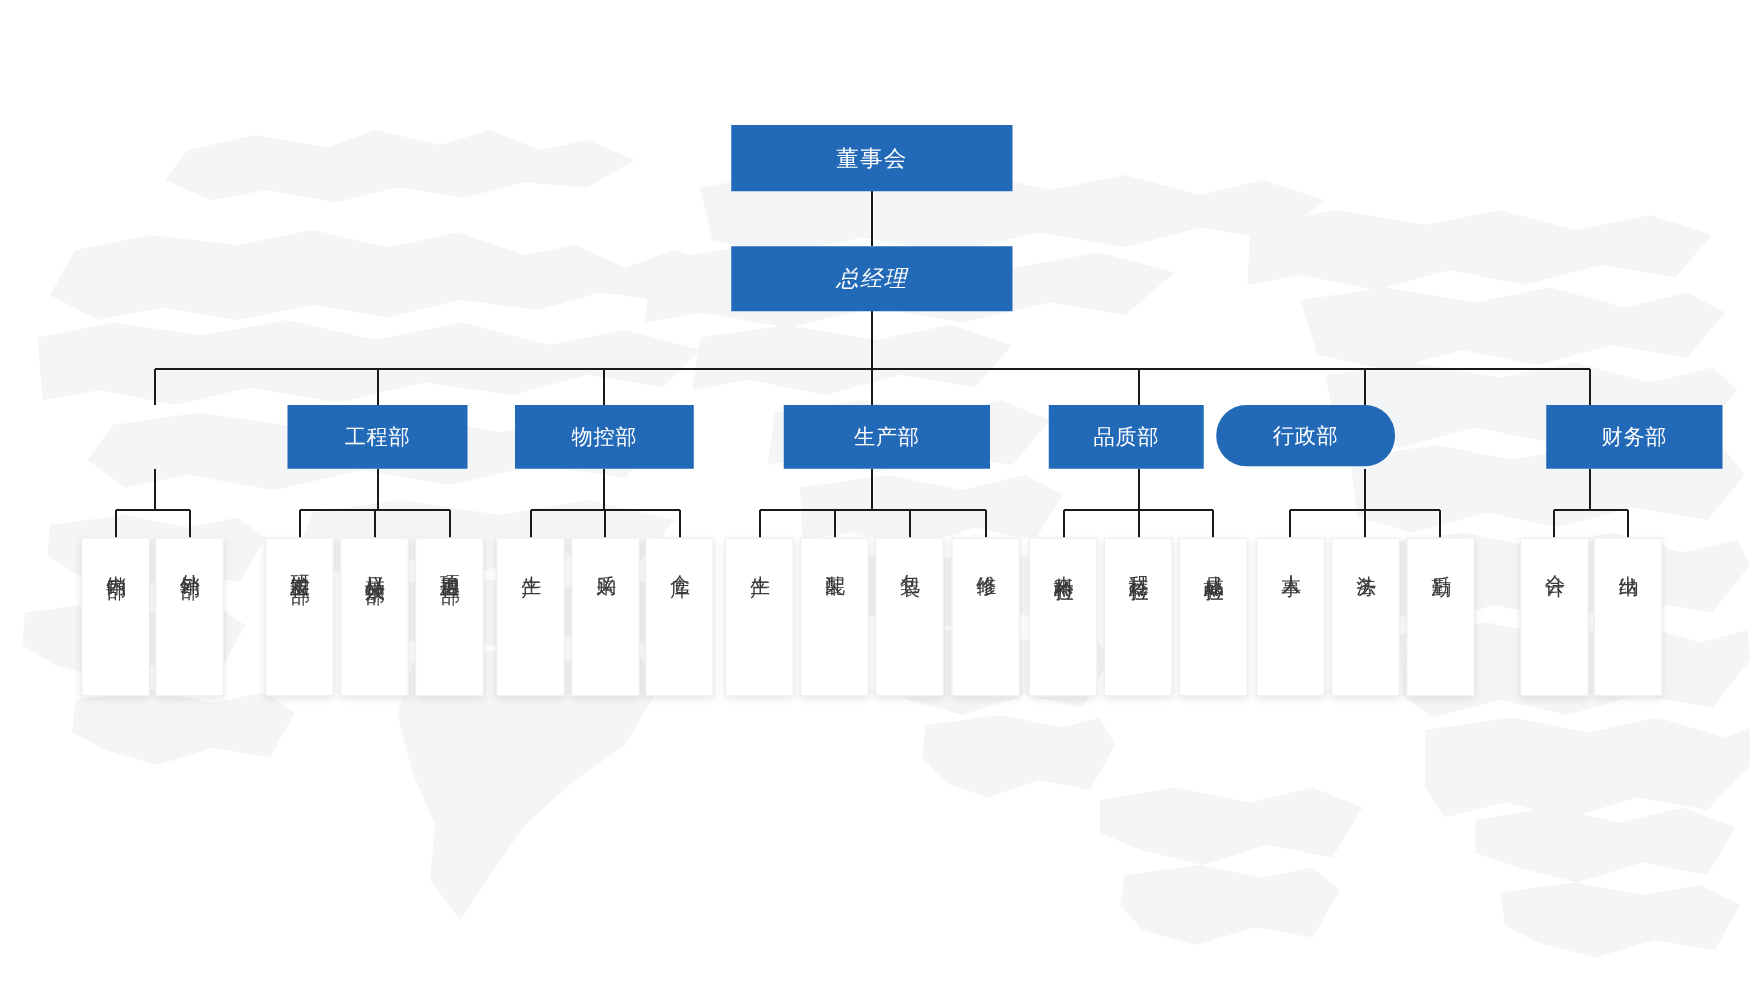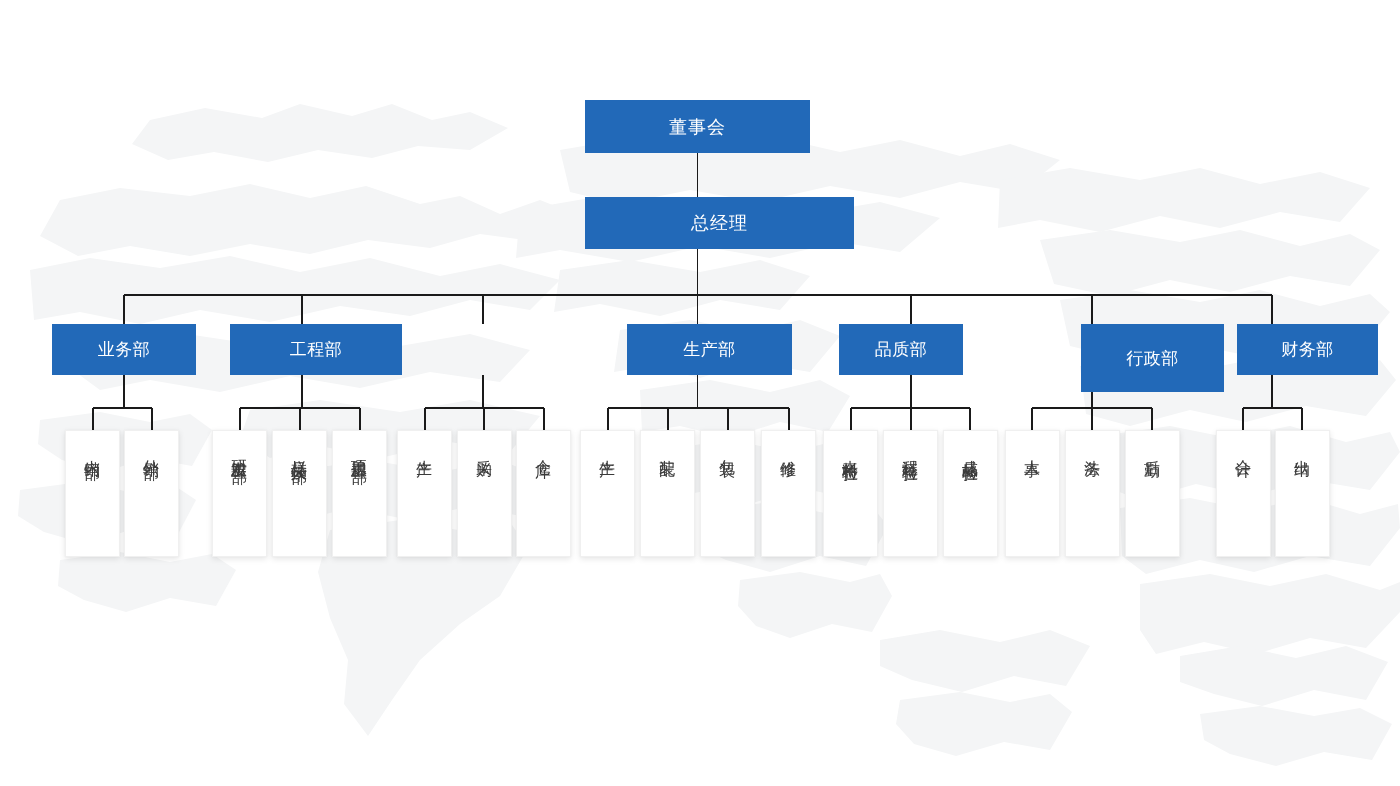--- a/index.html
+++ b/index.html
@@ -240,37 +240,37 @@
       <line x1="1302" y1="408" x2="1302" y2="430"></line>
     </g>
   </svg>
 
   <div id="nodes">
 
     <div class="node blue" style="left:585px; top:100px; width:225px; height:53px;">
       <span class="node-label">董事会</span>
     </div>
 
-    <div class="node blue" style="left:585px; top:197px; width:269px; height:52px;">
+    <div class="node blue" style="left:585px; top:197px; width:225px; height:52px;font-style:italic;">
       <span class="node-label">总经理</span>
     </div>
 
-    <div class="node dept" style="left:52px; top:324px; width:144px; height:51px;">
-      <span class="node-label">业务部</span>
-    </div>
-    <div class="node dept" style="left:230px; top:324px; width:172px; height:51px;">
+    <div class="node dept" style="left:230px; top:324px; width:144px; height:51px;">
       <span class="node-label">工程部</span>
+    </div>
+    <div class="node dept" style="left:412px; top:324px; width:143px; height:51px;">
+      <span class="node-label">物控部</span>
     </div>
     <div class="node dept" style="left:627px; top:324px; width:165px; height:51px;">
       <span class="node-label">生产部</span>
     </div>
     <div class="node dept" style="left:839px; top:324px; width:124px; height:51px;">
       <span class="node-label">品质部</span>
     </div>
-    <div class="node dept" style="left:1081px; top:324px; width:143px; height:68px;">
+    <div class="node dept" style="left:973px; top:324px; width:143px; height:49px;border-radius:24px;">
       <span class="node-label">行政部</span>
     </div>
     <div class="node dept" style="left:1202px; top:324px; width:141px; height:51px;margin-left:35px;">
       <span class="node-label">财务部</span>
     </div>
 
     <div class="node leaf" style="left:65px; top:430px; width:55px; height:127px;">
       <span class="node-label">内销部</span>
     </div>
     <div class="node leaf" style="left:124px; top:430px; width:55px; height:127px;">

